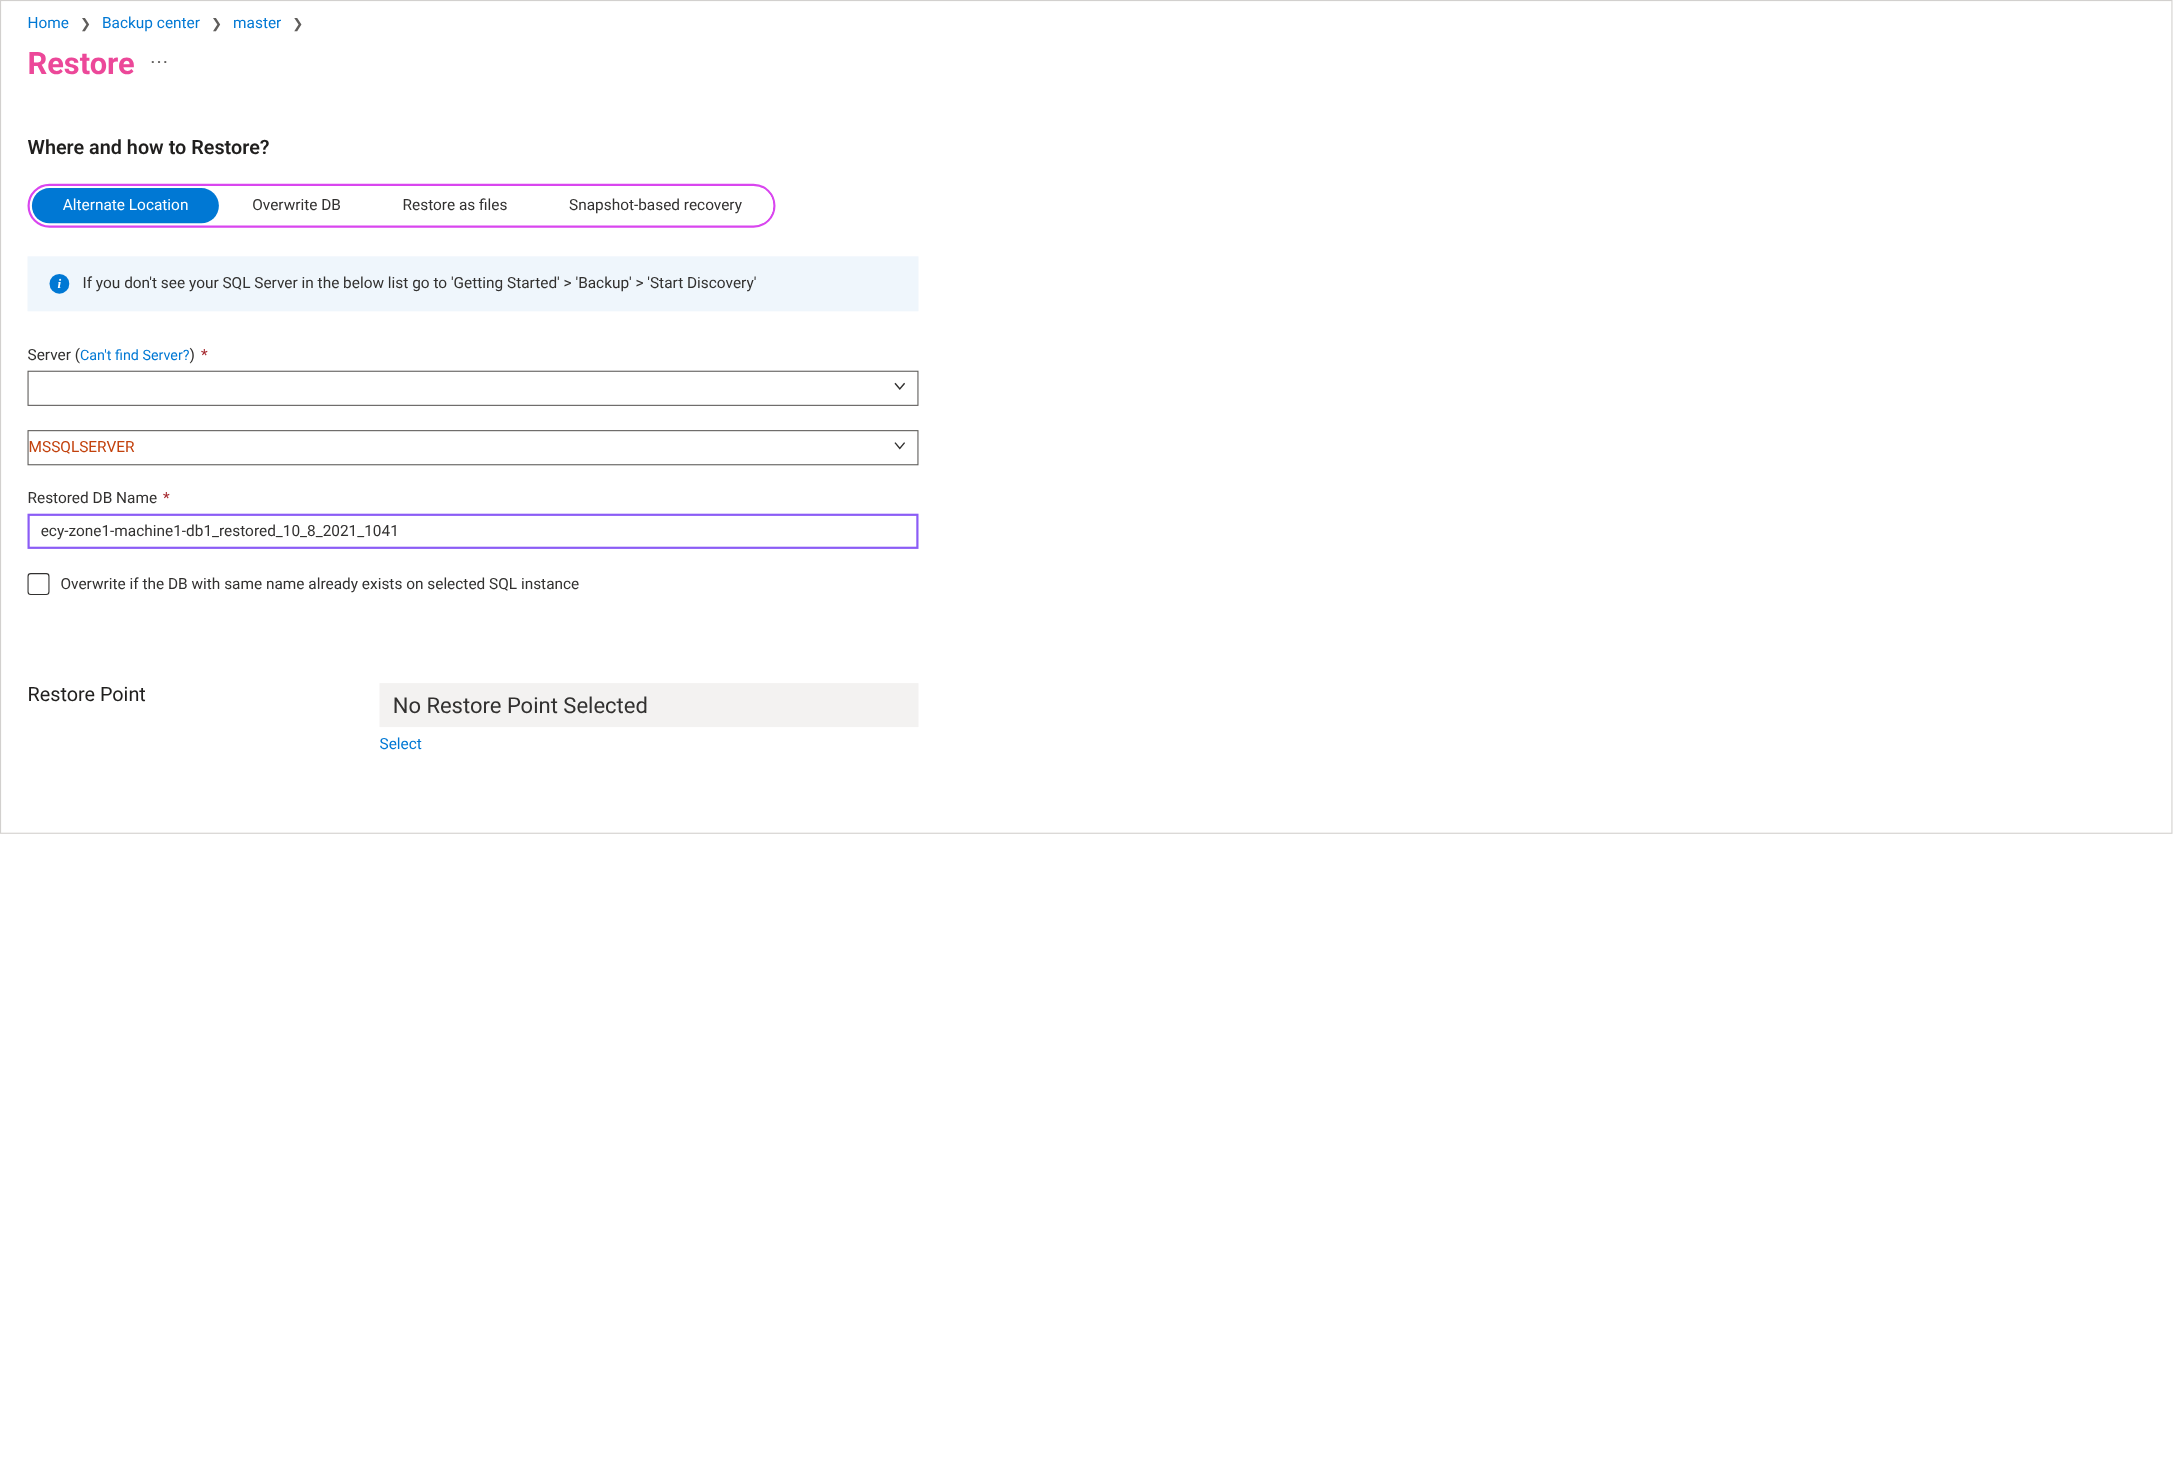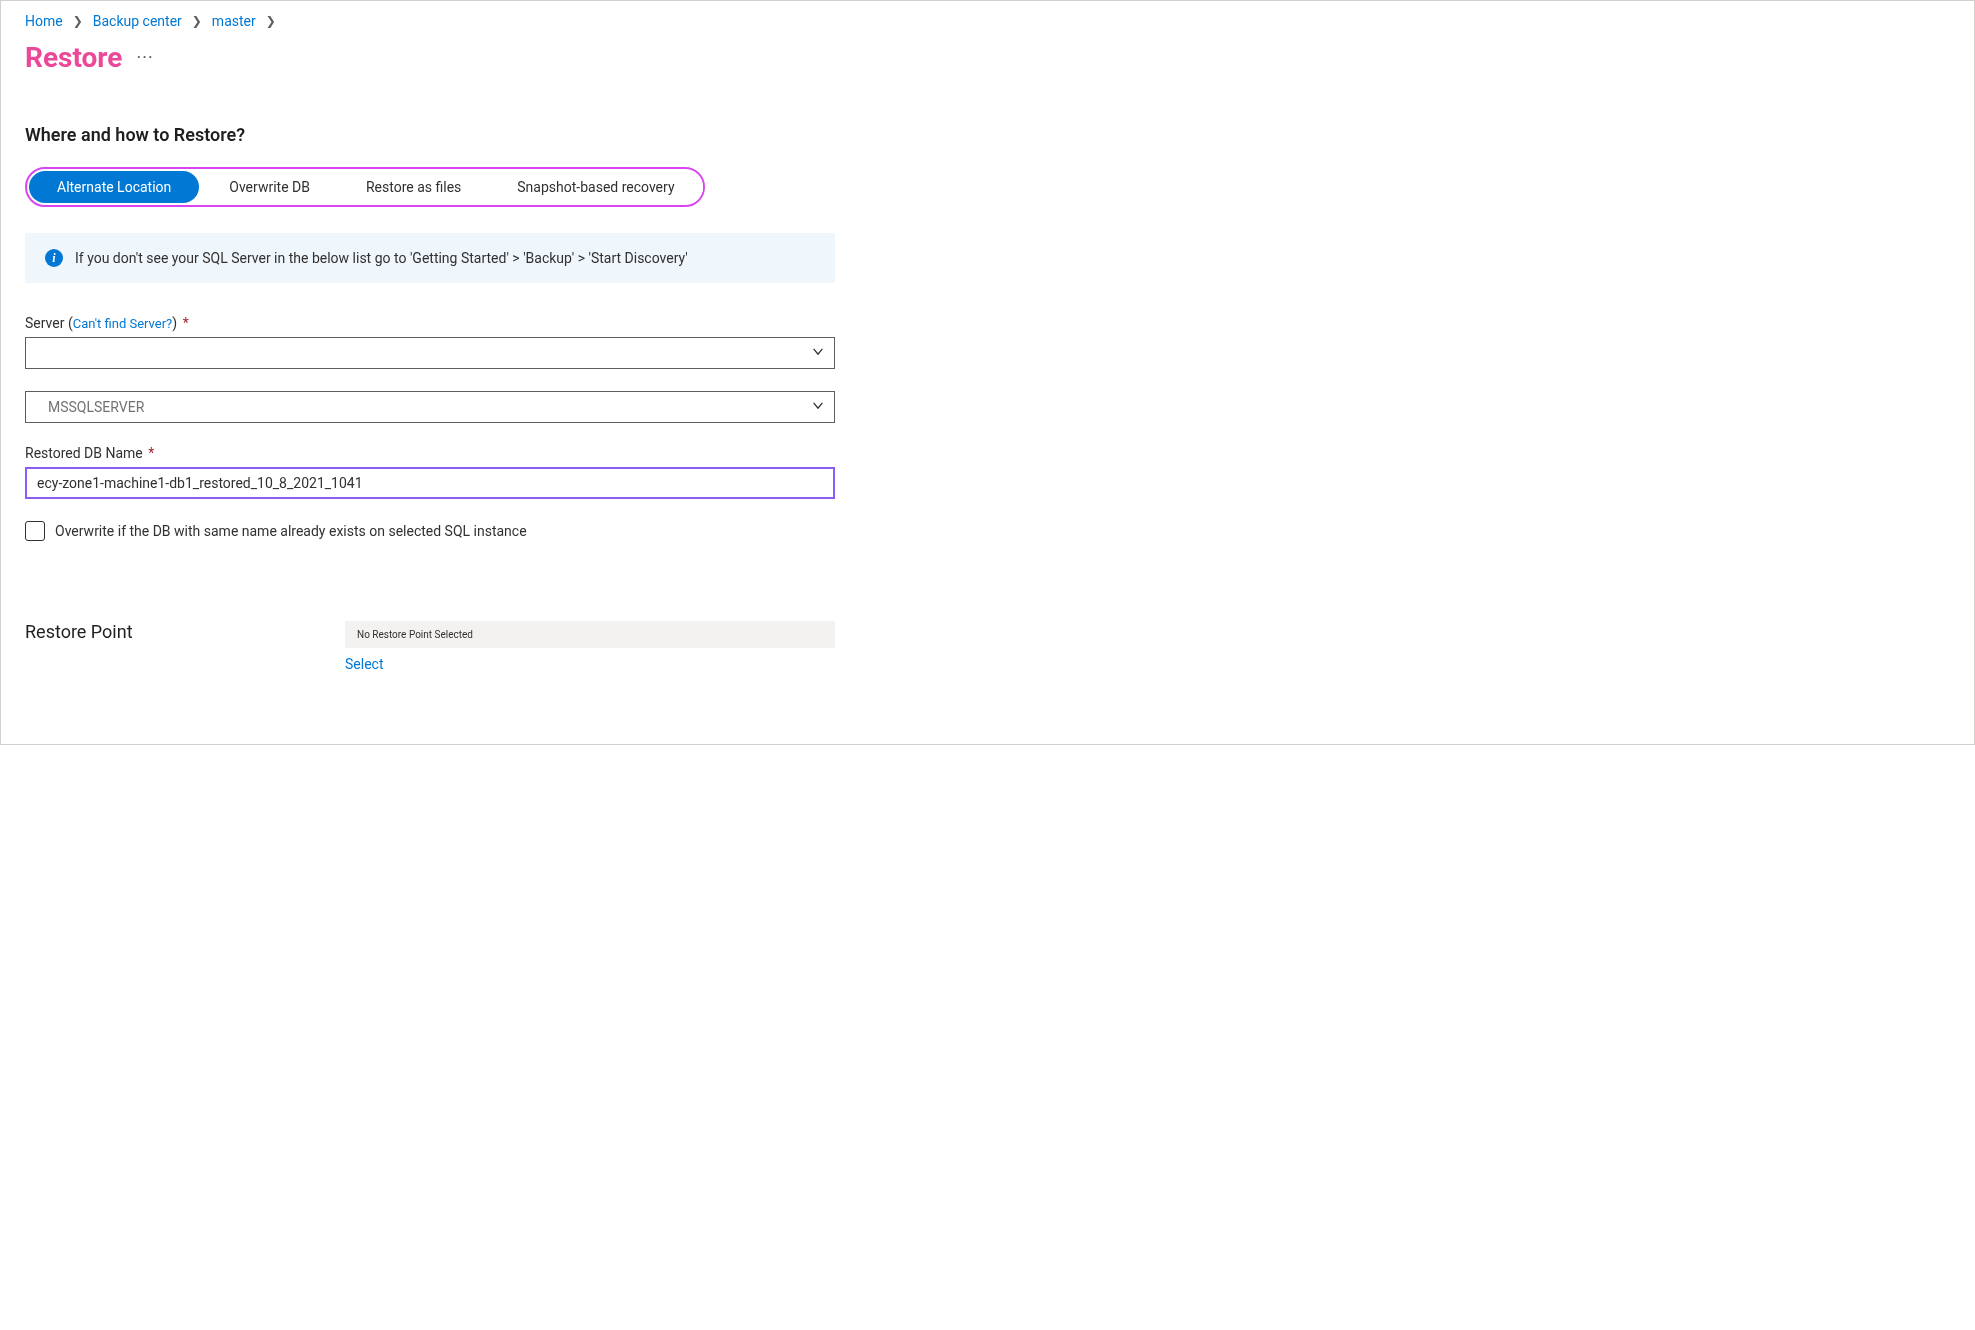--- a/index.html
+++ b/index.html
@@ -125,24 +125,24 @@
       margin-left: 2px;
     }
     .select-wrap {
       position: relative;
       width: 100%;
     }
     .select-box {
       width: 100%;
       border: 1px solid #605e5c;
       background: #ffffff;
-      padding: 6px 34px 6px 22px;
+      padding: 6px 34px 6px 0;
       font-size: 14px;
       font-family: inherit;
-      color: #737373;
+      color: #c2410c;
       height: 32px;
       cursor: pointer;
       text-align: left;
     }
     .chevron-down {
       position: absolute;
       right: 10px;
       top: 50%;
       transform: translateY(-50%);
       pointer-events: none;
@@ -202,21 +202,21 @@
       width: 320px;
       flex-shrink: 0;
     }
     .restore-point-body {
       flex: 1;
       max-width: 490px;
     }
     .restore-point-status {
       background: #f3f2f1;
       padding: 8px 12px;
-      font-size: 10px;
+      font-size: 20px;
       color: #323130;
       margin-bottom: 8px;
     }
     .select-link {
       color: #0078d4;
       font-size: 14px;
       cursor: pointer;
       background: none;
       border: none;
       font-family: inherit;

